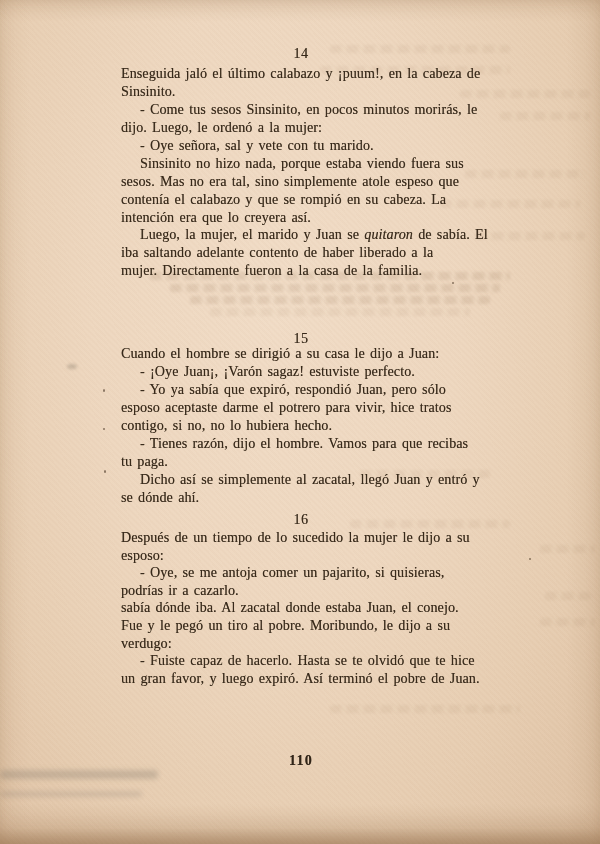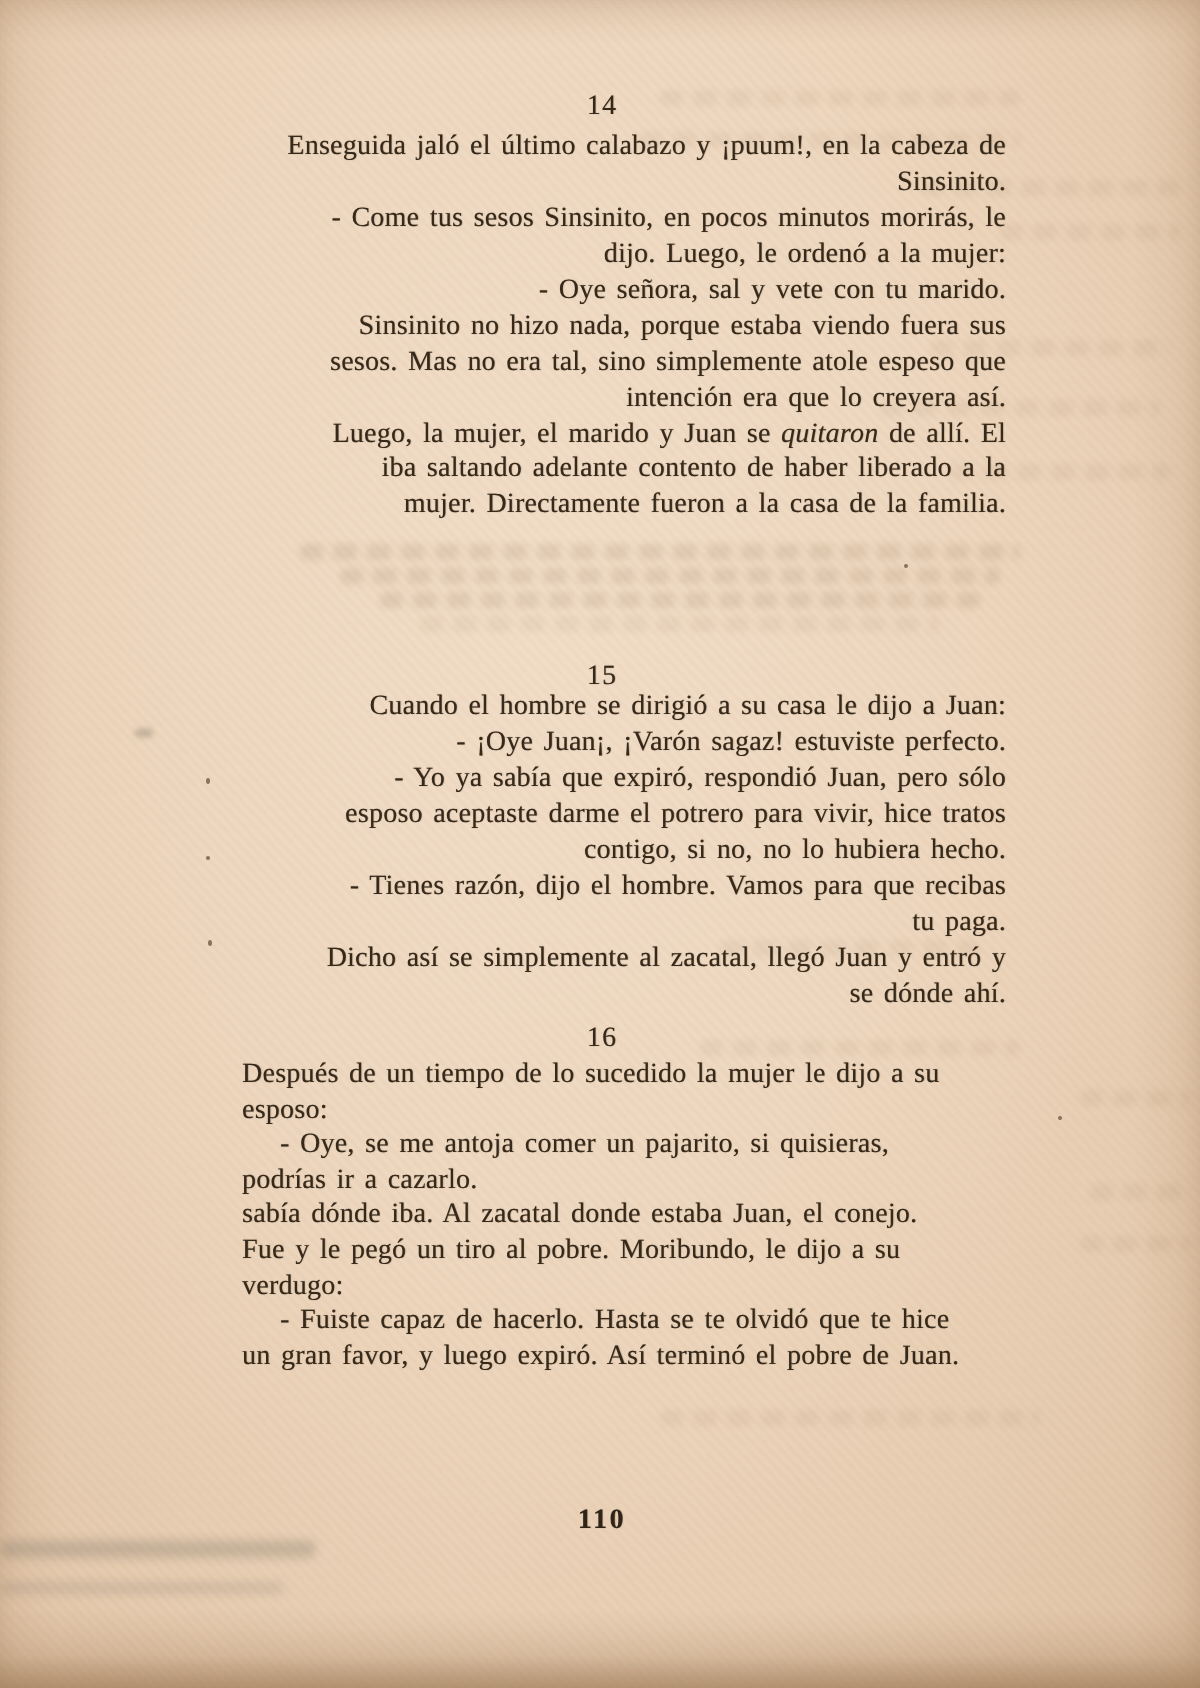--- a/index.html
+++ b/index.html
@@ -28,21 +28,21 @@
     transform:translateX(-11px);
     font-size:14px;letter-spacing:0.6px;
   }
   .sec0-h{top:46px}
   .sec1-h{top:331px}
   .sec2-h{top:512px}
   .lines{position:absolute;left:0;width:100%;}
   .sec0-l{top:65px}
   .sec1-l{top:345px}
   .sec2-l{top:529px}
-  .sec0-l .line,.sec1-l .line{height:17.95px;line-height:17.95px;text-align:right;}
+  .sec0-l .line,.sec1-l .line{height:17.95px;line-height:17.95px;}
   .sec2-l .line{height:17.6px;line-height:17.6px;}
   .line{
     font-size:14px;white-space:nowrap;
     word-spacing:1.6px;letter-spacing:0.12px;
   }
   .line.indent{padding-left:19px;}
   .it{font-style:italic;}
   .footer-num{
     position:absolute;top:753px;left:0;width:100%;text-align:center;
     transform:translateX(-11px);
@@ -97,22 +97,23 @@
     <div id="sections">
         <div class="sec-heading ink sec0-h">14</div>
         <div class="lines ink sec0-l">
           <div class="line">Enseguida jaló el último calabazo y ¡puum!, en la cabeza de</div>
           <div class="line">Sinsinito.</div>
           <div class="line indent">- Come tus sesos Sinsinito, en pocos minutos morirás, le</div>
           <div class="line">dijo. Luego, le ordenó a la mujer:</div>
           <div class="line indent">- Oye señora, sal y vete con tu marido.</div>
           <div class="line indent">Sinsinito no hizo nada, porque estaba viendo fuera sus</div>
           <div class="line">sesos. Mas no era tal, sino simplemente atole espeso que</div>
+          <div class="line">contenía el calabazo y que se rompió en su cabeza. La</div>
           <div class="line">intención era que lo creyera así.</div>
-          <div class="line indent"><span>Luego, la mujer, el marido y Juan se </span><span class="it">quitaron</span><span> de allí. El</span></div>
+          <div class="line indent"><span>Luego, la mujer, el marido y Juan se </span><span class="it">quitaron</span><span> de sabía. El</span></div>
           <div class="line">iba saltando adelante contento de haber liberado a la</div>
           <div class="line">mujer. Directamente fueron a la casa de la familia.</div>
         </div>
         <div class="sec-heading ink sec1-h">15</div>
         <div class="lines ink sec1-l">
           <div class="line">Cuando el hombre se dirigió a su casa le dijo a Juan:</div>
           <div class="line indent">- ¡Oye Juan¡, ¡Varón sagaz! estuviste perfecto.</div>
           <div class="line indent">- Yo ya sabía que expiró, respondió Juan, pero sólo</div>
           <div class="line">esposo aceptaste darme el potrero para vivir, hice tratos</div>
           <div class="line">contigo, si no, no lo hubiera hecho.</div>

